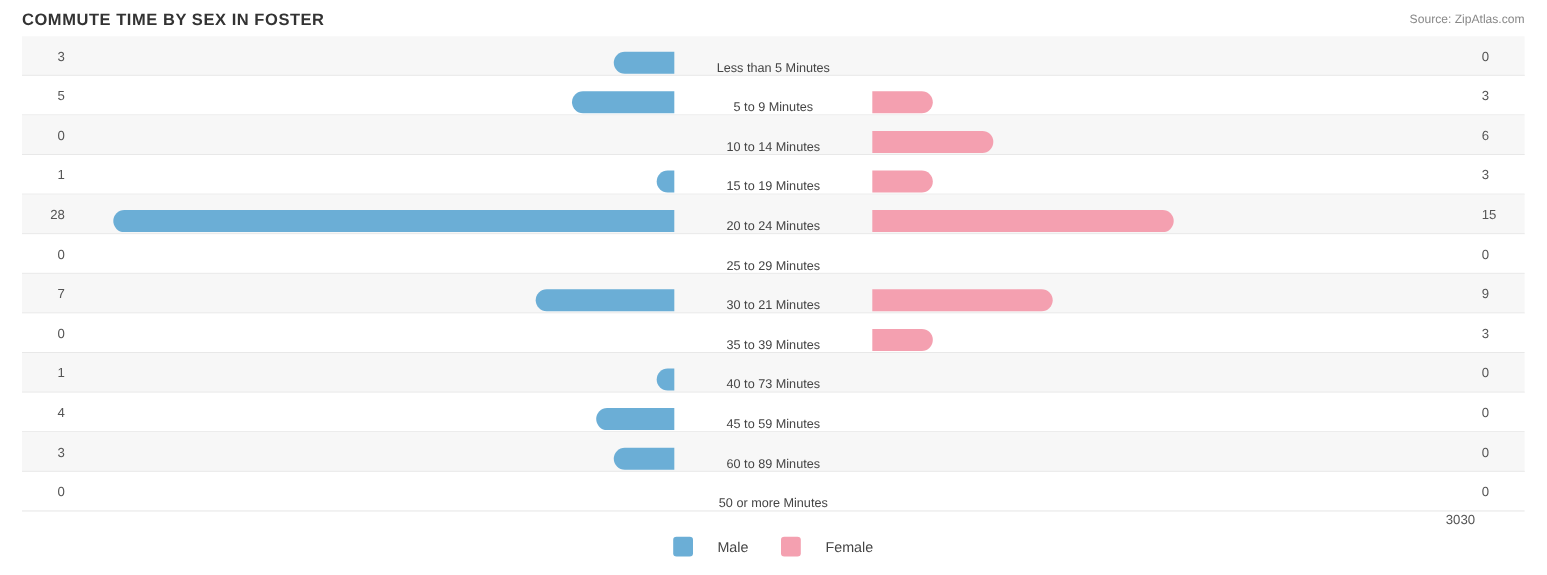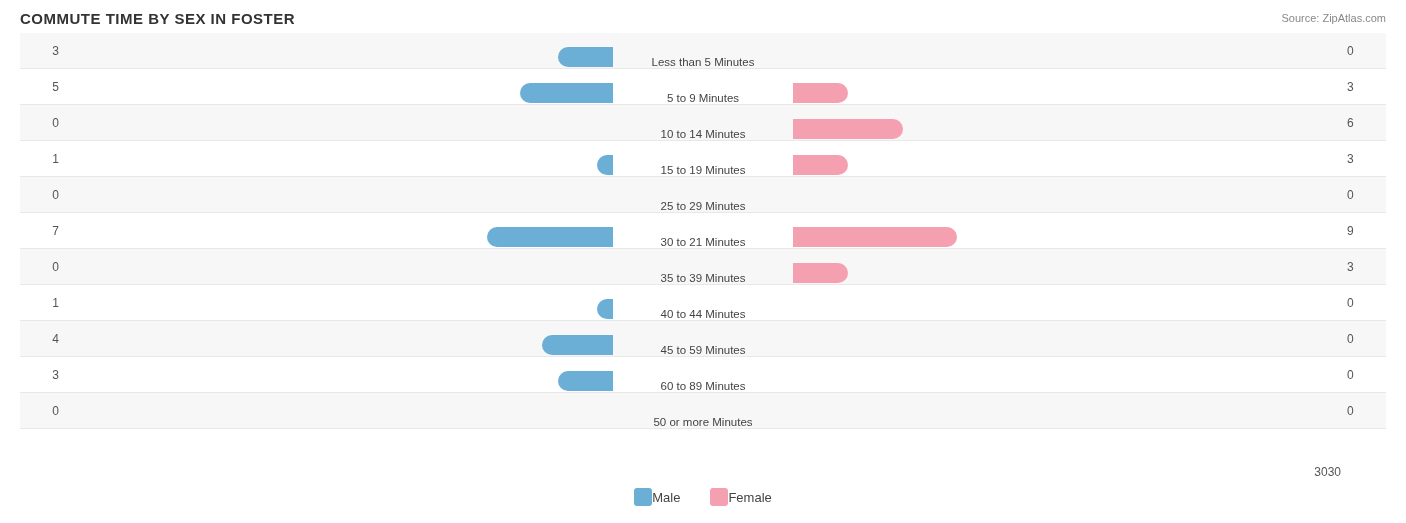--- a/index.html
+++ b/index.html
@@ -110,21 +110,21 @@
       display: flex;
       justify-content: center;
       align-items: center;
       gap: 30px;
       margin-top: 4px;
       height: 28px;
     }
     .legend-item {
       display: flex;
       align-items: center;
-      gap: 0;
+      gap: 22px;
       font-size: 13px;
       color: #444;
     }
     .legend-swatch {
       width: 18px;
       height: 18px;
       border-radius: 3px;
     }
     .axis-labels {
       display: flex;
@@ -191,20 +191,33 @@
           <div class="bar-male" style="width:3%;"></div>
         </div>
         <div class="label-center">15 to 19 Minutes</div>
         <div class="right-bar-container">
           <div class="bar-female" style="width:10%;"></div>
         </div>
       </div>
       <div class="right-value">3</div>
     </div>
       <div class="row">
+      <div class="left-value">28</div>
+      <div class="bars-wrapper">
+        <div class="left-bar-container">
+          <div class="bar-male" style="width:93%;"></div>
+        </div>
+        <div class="label-center">20 to 24 Minutes</div>
+        <div class="right-bar-container">
+          <div class="bar-female" style="width:50%;"></div>
+        </div>
+      </div>
+      <div class="right-value">15</div>
+    </div>
+      <div class="row">
       <div class="left-value">0</div>
       <div class="bars-wrapper">
         <div class="left-bar-container">
           <div class="bar-male" style="width:0%;"></div>
         </div>
         <div class="label-center">25 to 29 Minutes</div>
         <div class="right-bar-container">
           <div class="bar-female" style="width:0%;"></div>
         </div>
       </div>
@@ -235,21 +248,21 @@
         </div>
       </div>
       <div class="right-value">3</div>
     </div>
       <div class="row">
       <div class="left-value">1</div>
       <div class="bars-wrapper">
         <div class="left-bar-container">
           <div class="bar-male" style="width:3%;"></div>
         </div>
-        <div class="label-center">40 to 44 Minutes</div>
+        <div class="label-center">40 to 73 Minutes</div>
         <div class="right-bar-container">
           <div class="bar-female" style="width:0%;"></div>
         </div>
       </div>
       <div class="right-value">0</div>
     </div>
       <div class="row">
       <div class="left-value">4</div>
       <div class="bars-wrapper">
         <div class="left-bar-container">

